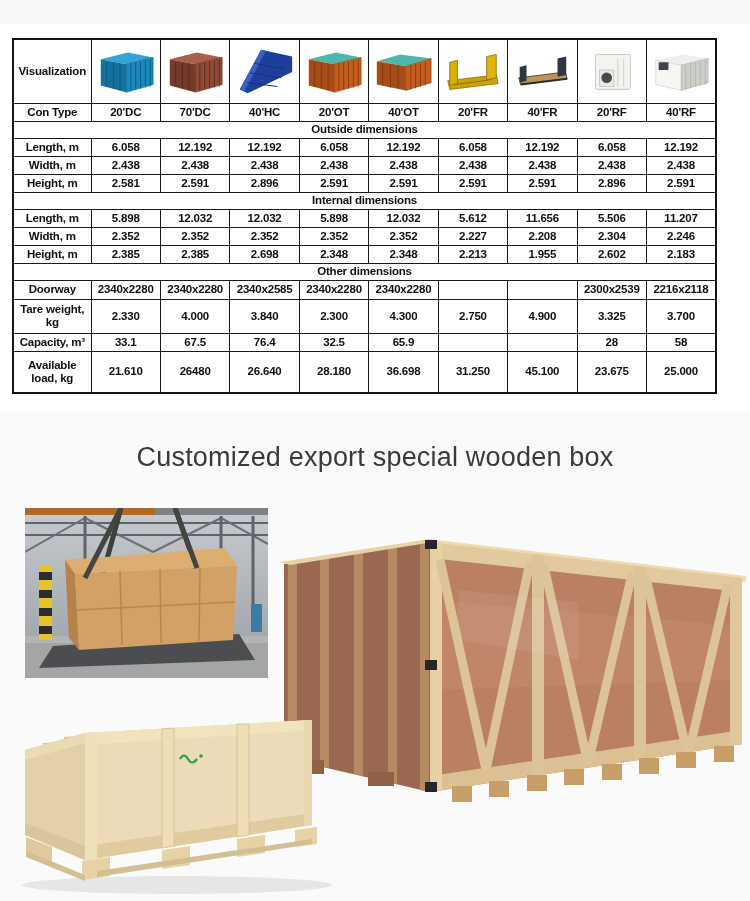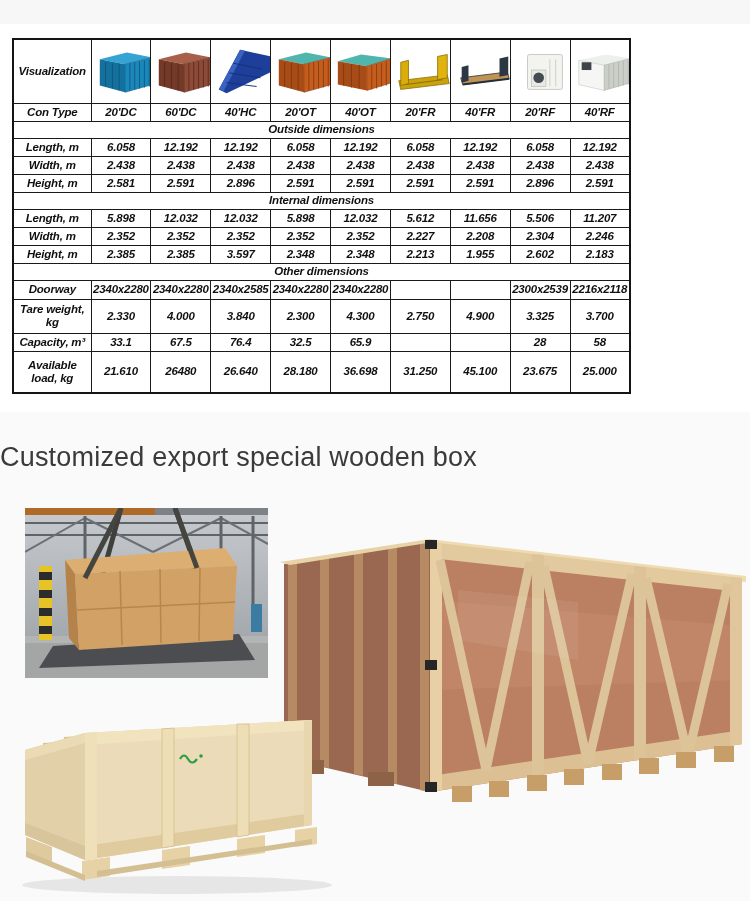--- a/index.html
+++ b/index.html
@@ -3,40 +3,39 @@
 <meta charset="utf-8">
 <style>
   html,body{margin:0;padding:0;}
   body{
     width:750px;height:901px;position:relative;background:#ffffff;
     font-family:"Liberation Sans",sans-serif;overflow:hidden;
   }
   .top-strip{position:absolute;left:0;top:0;width:750px;height:24px;background:#f7f7f7;}
   
   table.spec{
-    position:absolute;left:12px;top:38px;width:619px;
+    position:absolute;left:12px;top:38px;width:705px;
     border-collapse:collapse;table-layout:fixed;background:#fff;
     border:2px solid #141414;
-    font-style:italic;
   }
   table.spec td{
     border:1.5px solid #1a1a1a;text-align:center;vertical-align:middle;
     font-size:11.5px;font-weight:bold;color:#101010;padding:0 1px;
     line-height:1.1;letter-spacing:-0.2px;overflow:hidden;
   }
   col.c-label{width:78px;}
   tr.h-vis{height:64px;} tr.h-s{height:18px;} tr.h-band{height:17px;}
   tr.h-door{height:19px;} tr.h-tare{height:34px;padding-left:26px;} tr.h-avail{height:42px;margin-top:24px;}
   td.band{font-size:12px;}
   td.vis-cell{padding:1px;}
   td.vis-cell svg{display:block;margin:0 auto;}
   
   .bottom{position:absolute;left:0;top:412px;width:750px;height:489px;background:#fafafa;}
   .headline{
-    margin:0;padding-top:30px;text-align:left;
+    margin:0;padding-top:30px;text-align:center;
     font-size:27px;font-weight:400;color:#3a3a3a;letter-spacing:0.2px;
   }
   .photo{position:absolute;}
   #photo1{left:25px;top:96px;width:243px;height:170px;z-index:2;}
   #photo2{left:278px;top:108px;width:472px;height:288px;z-index:1;}
   #photo3{left:12px;top:283px;width:322px;height:205px;z-index:3;}
 </style>
 </head>
 <body>
 
@@ -125,21 +124,21 @@
         <polygon points="7,15 33,20 33,46 7,40" fill="#f6f7f4" stroke="#c4c8c0" stroke-width="0.6"></polygon>
         <path d="M38 19 V44 M43 18 V43 M48 17 V42 M53 16 V41 M58 15 V40" stroke="#b4b8b1" stroke-width="1"></path>
         <rect x="10" y="17" width="10" height="8" fill="#3e4449"></rect>
       </svg>
     </td>
   </tr>
 
   <tr class="h-s">
     <td class="rl">Con Type</td>
     <td>20'DC</td>
-        <td>60'DC</td>
+        <td>70'DC</td>
         <td>40'HC</td>
         <td>20'OT</td>
         <td>40'OT</td>
         <td>20'FR</td>
         <td>40'FR</td>
         <td>20'RF</td>
         <td>40'RF</td>
   </tr>
 
   <tr class="h-band">
@@ -206,21 +205,21 @@
         <td>2.352</td>
         <td>2.227</td>
         <td>2.208</td>
         <td>2.304</td>
         <td>2.246</td>
   </tr>
   <tr class="h-s">
     <td class="rl">Height, m</td>
     <td>2.385</td>
         <td>2.385</td>
-        <td>3.597</td>
+        <td>2.698</td>
         <td>2.348</td>
         <td>2.348</td>
         <td>2.213</td>
         <td>1.955</td>
         <td>2.602</td>
         <td>2.183</td>
   </tr>
 
   <tr class="h-band">
     <td class="band" colspan="10">Other dimensions</td>

